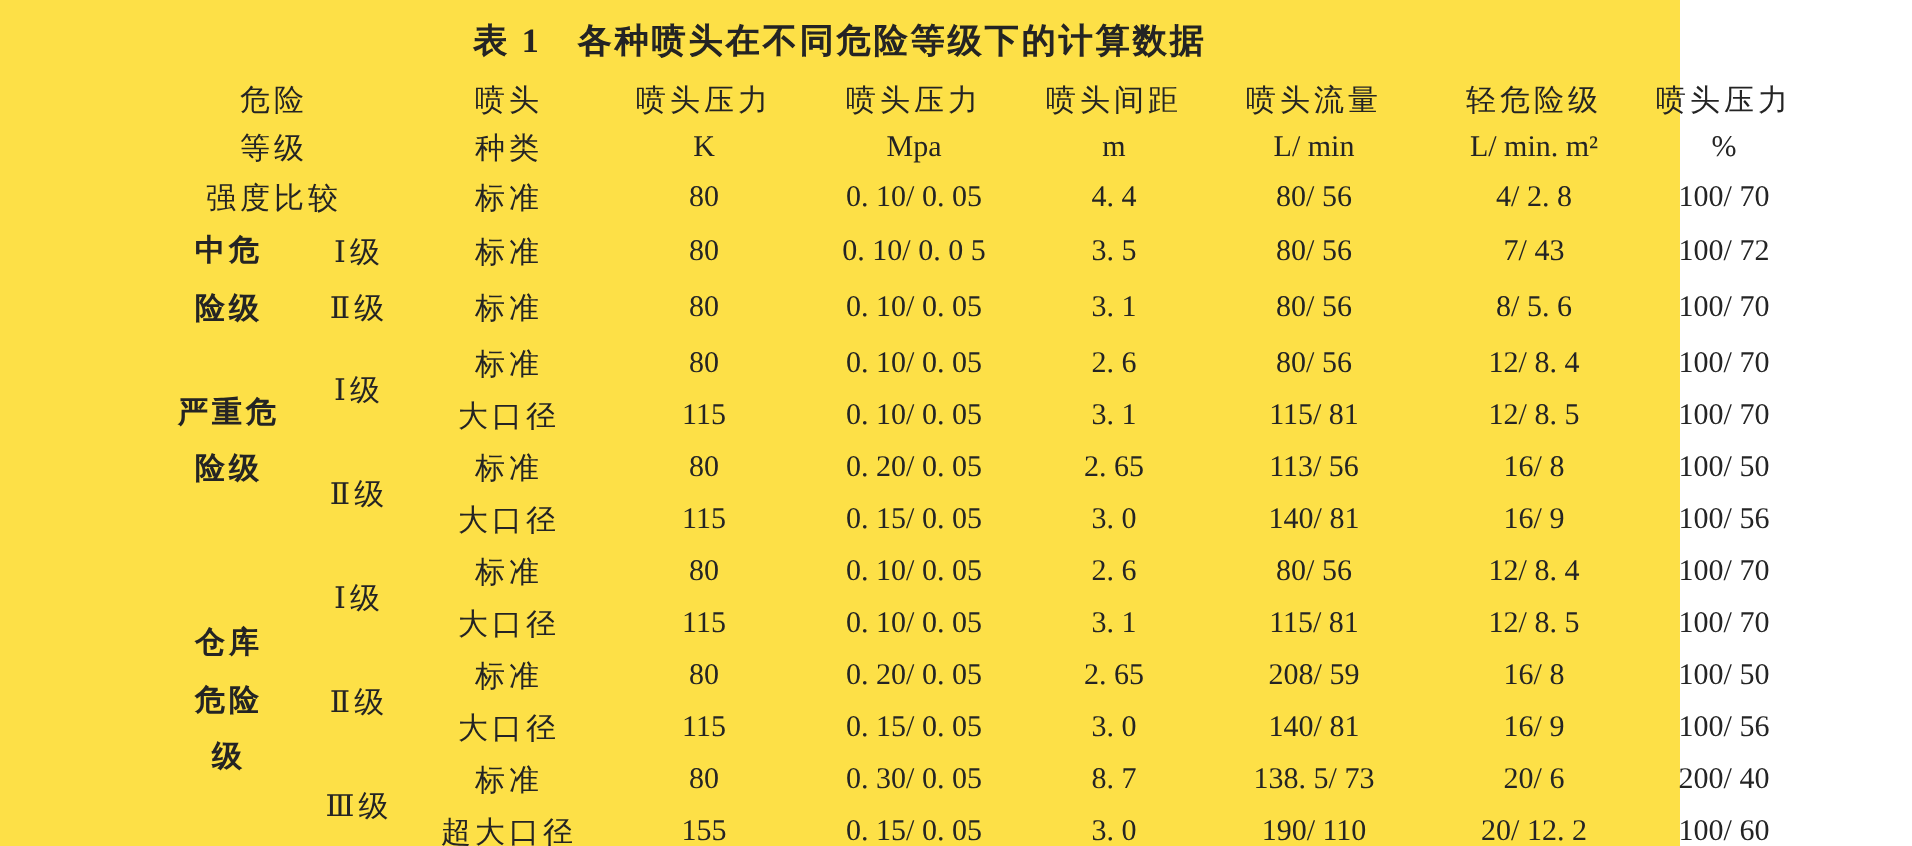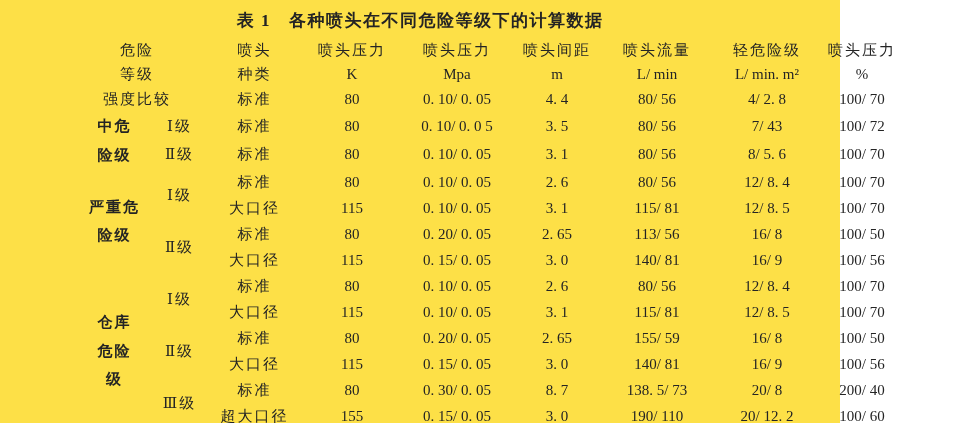--- a/index.html
+++ b/index.html
@@ -191,41 +191,41 @@
         <td class="num">115/ 81</td>
         <td class="num">12/ 8. 5</td>
         <td class="num">100/ 70</td>
       </tr>
       <tr>
         <td rowspan="2" class="cjk">Ⅱ级</td>
         <td class="cjk">标准</td>
         <td class="num">80</td>
         <td class="num">0. 20/ 0. 05</td>
         <td class="num">2. 65</td>
-        <td class="num">155/ 59</td>
+        <td class="num">208/ 59</td>
         <td class="num">16/ 8</td>
         <td class="num">100/ 50</td>
       </tr>
       <tr>
         <td class="cjk">大口径</td>
         <td class="num">115</td>
         <td class="num">0. 15/ 0. 05</td>
         <td class="num">3. 0</td>
         <td class="num">140/ 81</td>
         <td class="num">16/ 9</td>
         <td class="num">100/ 56</td>
       </tr>
       <tr>
         <td rowspan="2" class="cjk">Ⅲ级</td>
         <td class="cjk">标准</td>
         <td class="num">80</td>
         <td class="num">0. 30/ 0. 05</td>
         <td class="num">8. 7</td>
         <td class="num">138. 5/ 73</td>
-        <td class="num">20/ 8</td>
+        <td class="num">20/ 6</td>
         <td class="num">200/ 40</td>
       </tr>
       <tr>
         <td class="cjk">超大口径</td>
         <td class="num">155</td>
         <td class="num">0. 15/ 0. 05</td>
         <td class="num">3. 0</td>
         <td class="num">190/ 110</td>
         <td class="num">20/ 12. 2</td>
         <td class="num">100/ 60</td>

